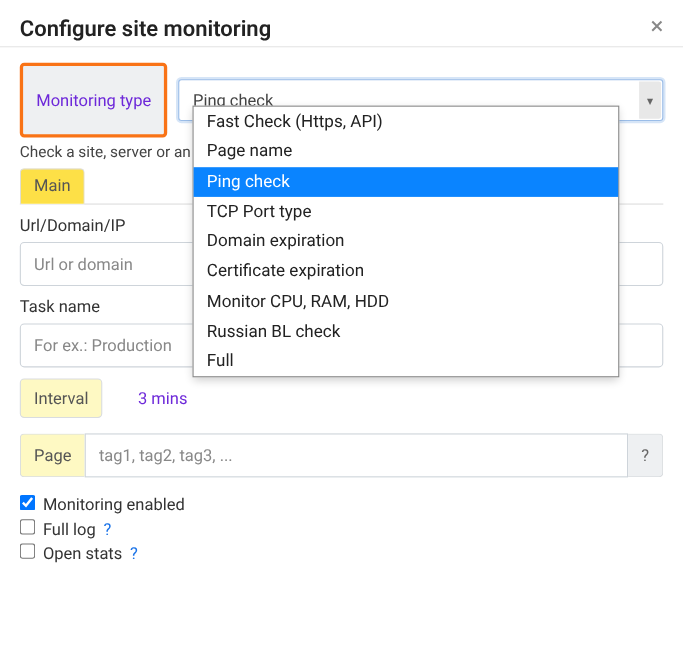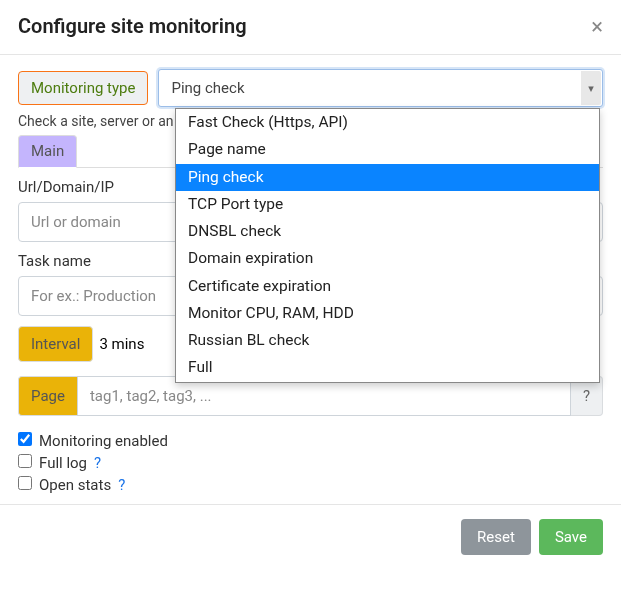--- a/index.html
+++ b/index.html
@@ -13,22 +13,22 @@
     overflow: hidden;
     position: relative;
   }
   .modal {
     width: 621px;
     padding: 0;
   }
   .modal-header {
     display: flex;
     justify-content: space-between;
-    align-items: flex-end;
-    padding: 14px 18px 16px 18px;
+    align-items: flex-start;
+    padding: 14px 18px 4px 18px;
     border-bottom: 1px solid #e5e5e5;
   }
   .modal-header h1 {
     font-size: 20px;
     font-weight: 600;
     color: #222;
   }
   .close-btn {
     font-size: 22px;
     color: #888;
@@ -40,24 +40,24 @@
     position: relative;
   }
   .row-mt {
     display: flex;
     align-items: center;
     gap: 10px;
     margin-bottom: 6px;
   }
   .mt-label {
     background: #eef0f2;
-    border: 1px solid #f97316;
+    border: 3px solid #f97316;
     border-radius: 4px;
-    padding: 7px 12px;
-    color: #4d7c0f;
+    padding: 22px 12px;
+    color: #6d28d9;
     font-size: 15px;
   }
   .mt-select-wrap {
     flex: 1;
     position: relative;
   }
   .mt-select {
     width: 100%;
     height: 38px;
     border: 1px solid #9bbde8;
@@ -103,21 +103,21 @@
     cursor: pointer;
     border: 1px solid transparent;
     border-bottom: none;
     margin-bottom: -1px;
     border-top-left-radius: 4px;
     border-top-right-radius: 4px;
   }
   .tab:first-child {
     border: 1px solid #ddd;
     border-bottom: 1px solid #fff;
-    background: #c4b5fd;
+    background: #fde047;
   }
   .tab.active-loc {
     color: #1a73e8;
   }
   .field-label {
     font-size: 15px;
     color: #333;
     margin-bottom: 6px;
   }
   .text-input {
@@ -132,32 +132,32 @@
     background: #fff;
     font-family: inherit;
   }
   .text-input::placeholder { color: #888; }
   .inline-group {
     display: flex;
     align-items: stretch;
     margin-bottom: 14px;
   }
   .ig-label {
-    background: #eab308;
+    background: #fef9c3;
     border: 1px solid #d9dcdf;
     border-radius: 4px;
     padding: 8px 12px;
     color: #555;
     font-size: 15px;
     display: flex;
     align-items: center;
   }
   .ig-value {
-    padding: 8px 6px;
-    color: #000000;
+    padding: 8px 32px;
+    color: #6d28d9;
     display: flex;
     align-items: center;
   }
   .tags-row {
     display: flex;
     align-items: stretch;
     margin-bottom: 16px;
   }
   .tags-row .ig-label {
     border-top-right-radius: 0;
@@ -225,21 +225,21 @@
     font-family: inherit;
   }
   .btn-reset { background: #8e959b; }
   .btn-save { background: #5cb85c; }
 
   
   .dropdown {
     position: absolute;
     left: 175px;
     top: 53px;
-    width: 425px;
+    width: 388px;
     background: #fff;
     border: 1px solid #888;
     box-shadow: 0 3px 8px rgba(0,0,0,0.2);
     z-index: 100;
   }
   .dropdown .opt {
     padding: 2px 12px;
     font-size: 15.5px;
     color: #222;
     cursor: pointer;
@@ -311,28 +311,23 @@
         <span class="help-q">?</span>
       </label>
     </div>
 
     
     <div class="dropdown">
       <div class="opt">Fast Check (Https, API)</div>
       <div class="opt">Page name</div>
       <div class="opt selected">Ping check</div>
       <div class="opt">TCP Port type</div>
-      <div class="opt">DNSBL check</div>
       <div class="opt">Domain expiration</div>
       <div class="opt">Certificate expiration</div>
       <div class="opt">Monitor CPU, RAM, HDD</div>
       <div class="opt">Russian BL check</div>
       <div class="opt">Full</div>
     </div>
 
   </div>
 
-  <div class="footer">
-    <button class="btn btn-reset">Reset</button>
-    <button class="btn btn-save">Save</button>
-  </div>
 
 </div>
 
 </body></html>

